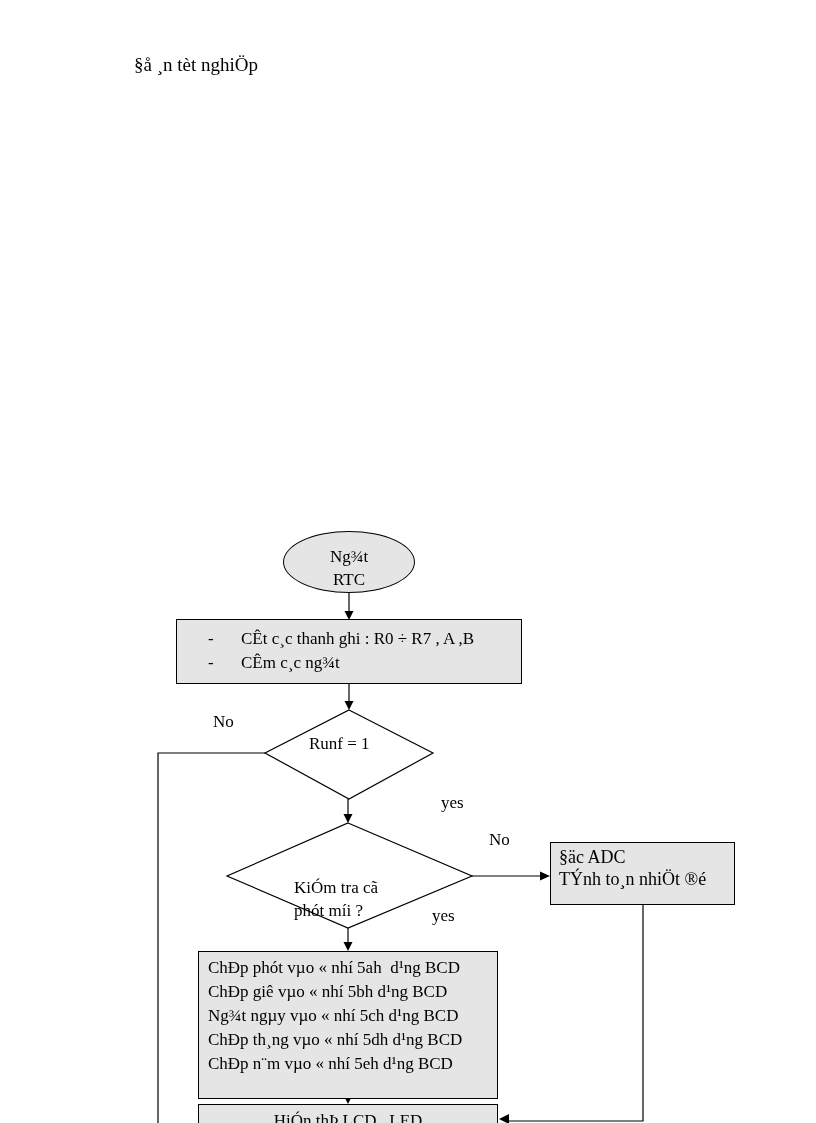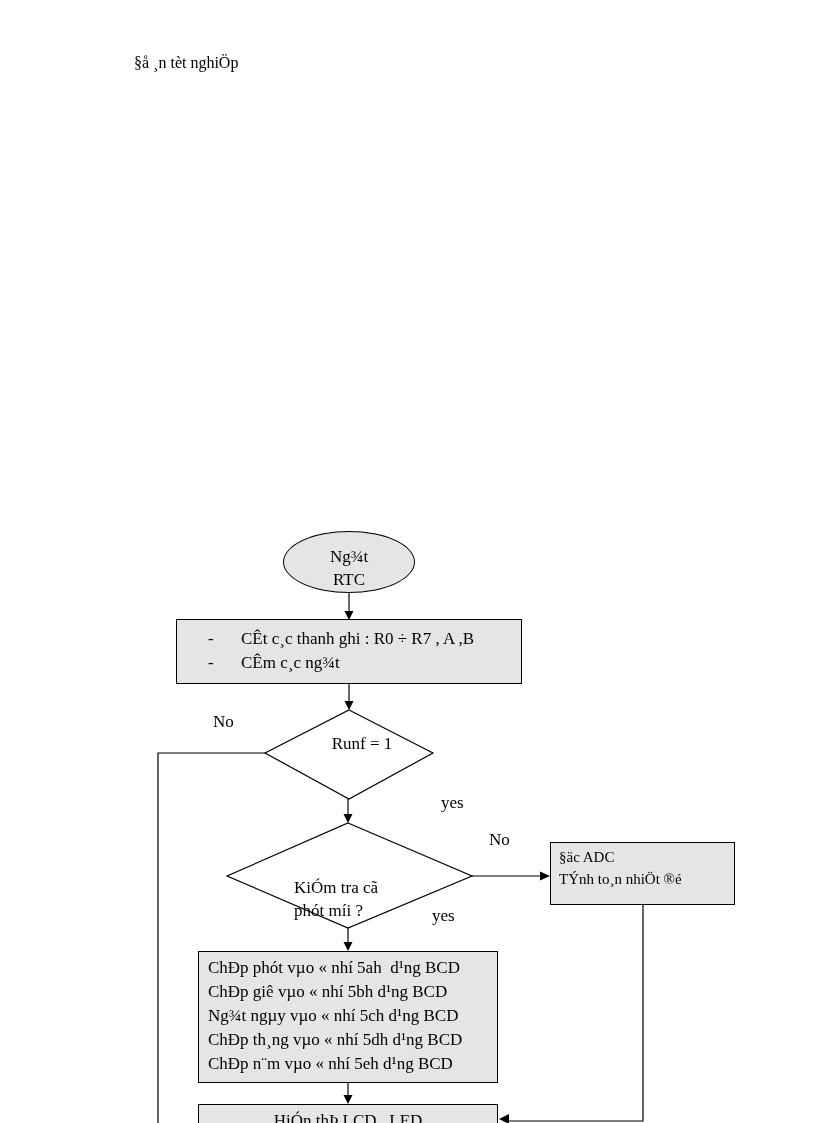--- a/index.html
+++ b/index.html
@@ -2,36 +2,36 @@
 <html><head>
 <meta charset="utf-8">
 <style>
   * { margin:0; padding:0; box-sizing:border-box; }
   html,body { background:#fff; }
   .page {
     position:relative; width:816px; height:1123px; background:#fff;
     overflow:hidden; color:#000;
     font-family:"Liberation Serif","DejaVu Serif",serif;
   }
-  .doc-header { position:absolute; left:134px; top:54px; font-size:16px; z-index:2; }
+  .doc-header { position:absolute; left:134px; top:54px; font-size:19px; z-index:2; }
   svg.wires { position:absolute; left:0; top:0; z-index:1; }
   .node { position:absolute; background:#e5e5e5; border:1px solid #000; z-index:2; }
   .ellipse {
     left:283px; top:531px; width:132px; height:62px; border-radius:50%;
     overflow:hidden; text-align:center; font-size:17px; line-height:23px; padding-top:13px;
   }
   .init-box { left:176px; top:619px; width:346px; height:65px; padding:7px 0 0 31px; font-size:17px; line-height:24px; }
   .init-row { display:flex; }
   .init-row .dash { width:33px; }
-  .adc-box { left:550px; top:842px; width:185px; height:63px; padding:3px 0 0 8px; font-size:15px; line-height:22px; }
-  .bcd-box { left:198px; top:951px; width:300px; height:132px; padding:4px 0 0 9px; font-size:17px; line-height:24px; }
+  .adc-box { left:550px; top:842px; width:185px; height:63px; padding:3px 0 0 8px; font-size:18px; line-height:22px; }
+  .bcd-box { left:198px; top:951px; width:300px; height:148px; padding:4px 0 0 9px; font-size:17px; line-height:24px; }
   .bcd-box div { white-space:pre; }
   .display-box { left:198px; top:1104px; width:300px; height:34px; text-align:center; padding-top:6px; font-size:17px; }
   .float-label { position:absolute; font-size:17px; z-index:3; background:transparent; }
-  .lbl-runf { left:322px; top:734px; width:80px; text-align:center; }
+  .lbl-runf { left:309px; top:734px; width:80px; }
   .lbl-minute { left:294px; top:876px; line-height:23px; }
   .lbl-no1 { left:213px; top:712px; }
   .lbl-yes1 { left:441px; top:793px; }
   .lbl-no2 { left:489px; top:830px; }
   .lbl-yes2 { left:432px; top:906px; }
 </style>
 </head>
 <body>
 
 <div class="page">

